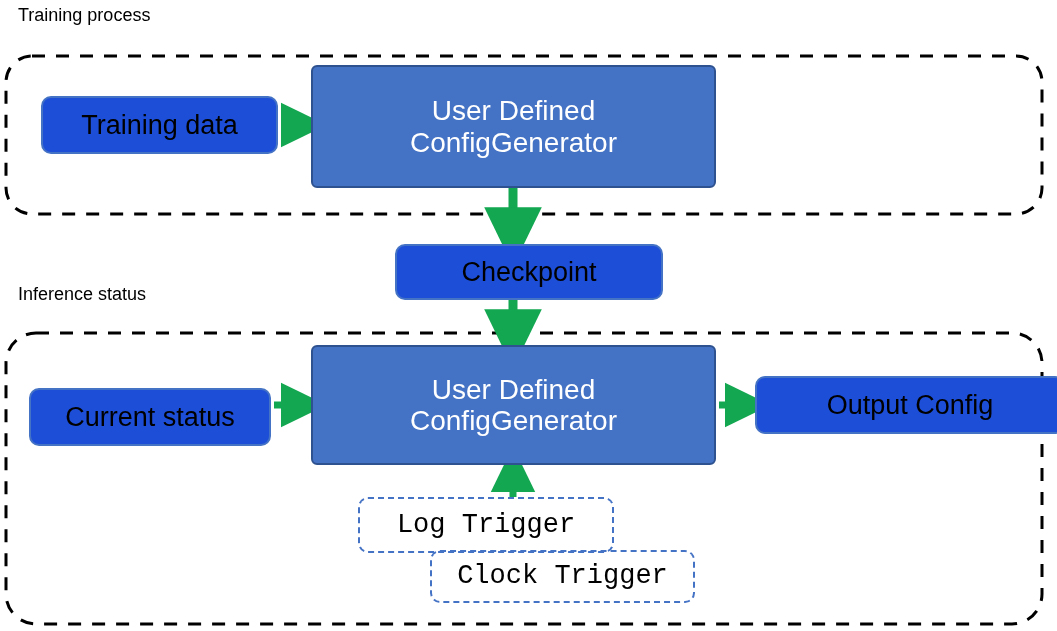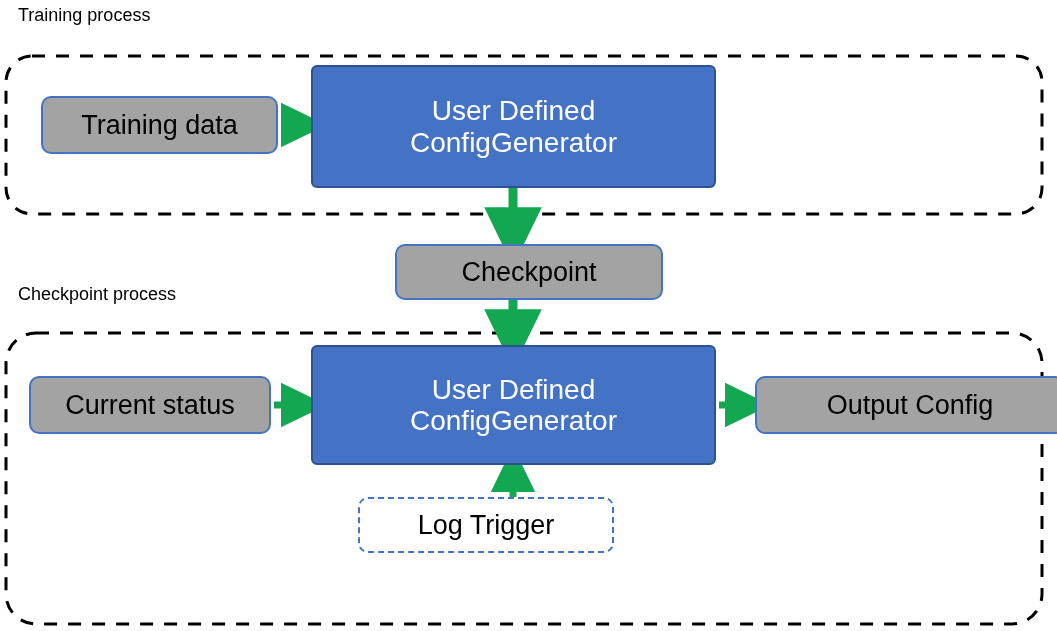--- a/index.html
+++ b/index.html
@@ -32,39 +32,40 @@
     line-height: 1.12;
   }
   .group-label {
     position: absolute;
     color: #000000;
     font-size: 18px;
     white-space: nowrap;
     line-height: 1;
   }
   .white-box {
-    background: #a3a3a3;
+    background: #1d4ed8;
     border: 2px solid #4472C4;
     border-radius: 10px;
     color: #000000;
     font-size: 27px;
   }
   .blue-box {
     background: #4472C4;
     border: 2px solid #2E528F;
     border-radius: 6px;
     color: #ffffff;
     font-size: 28px;
   }
   .dashed-blue-box {
     background: transparent;
     border: 2px dashed #4472C4;
     border-radius: 10px;
     color: #000000;
     font-size: 27px;
+    font-family: Liberation Mono, monospace;
   }
   .blue-box .inner-line {
     display: block;
   }
 </style>
 </head>
 <body>
 
 <div id="canvas">
 
@@ -87,36 +88,37 @@
 
     <line x1="274" y1="405" x2="303" y2="405" stroke="#12A750" stroke-width="7" marker-end="url(#arrowgreen)"></line>
 
     <line x1="719" y1="405" x2="747" y2="405" stroke="#12A750" stroke-width="7" marker-end="url(#arrowgreen)"></line>
 
     <line x1="513" y1="497" x2="513" y2="470" stroke="#12A750" stroke-width="7" marker-end="url(#arrowgreen)"></line>
   </svg>
 
   <div class="group-label" style="left:18px; top:6px;">Training process</div>
 
-  <div class="group-label" style="left:18px; top:285px;">Checkpoint process</div>
+  <div class="group-label" style="left:18px; top:285px;">Inference status</div>
 
   <div class="node white-box" style="left:41px; top:96px; width:237px; height:58px;">Training data</div>
 
   <div class="node blue-box" style="left:311px; top:65px; width:405px; height:123px; flex-direction:column;">
     <span class="inner-line">User Defined</span>
     <span class="inner-line">ConfigGenerator</span>
   </div>
 
   <div class="node white-box" style="left:395px; top:244px; width:268px; height:56px;">Checkpoint</div>
 
-  <div class="node white-box" style="left:29px; top:376px; width:242px; height:58px;">Current status</div>
+  <div class="node white-box" style="left:29px; top:388px; width:242px; height:58px;">Current status</div>
 
   <div class="node blue-box" style="left:311px; top:345px; width:405px; height:120px; flex-direction:column;">
     <span class="inner-line">User Defined</span>
     <span class="inner-line">ConfigGenerator</span>
   </div>
 
   <div class="node white-box" style="left:755px; top:376px; width:310px; height:58px;">Output Config</div>
 
   <div class="node dashed-blue-box" style="left:358px; top:497px; width:256px; height:56px;">Log Trigger</div>
 
+  <div class="node dashed-blue-box" style="left:430px; top:550px; width:265px; height:53px;">Clock Trigger</div>
 
 </div>
 
 </body></html>

